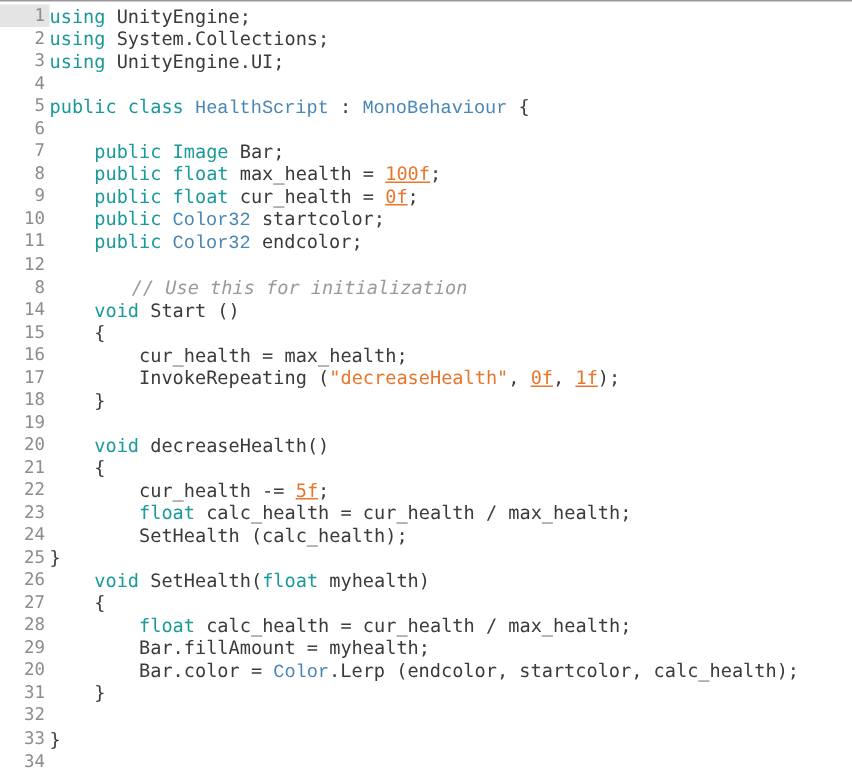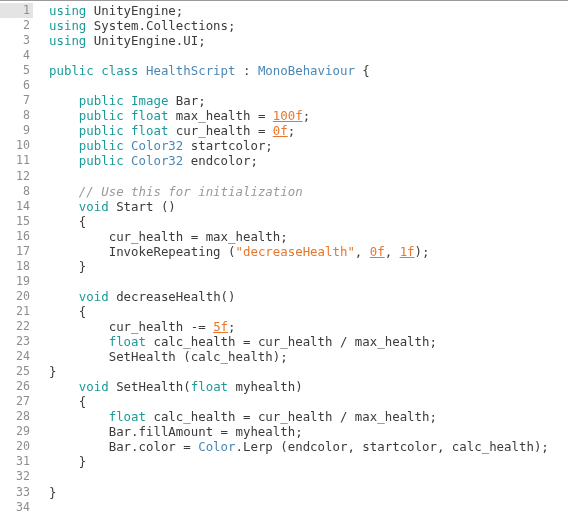--- a/index.html
+++ b/index.html
@@ -44,31 +44,31 @@
     line-height: 15.05px;
     font-family: "DejaVu Sans Mono", monospace;
     letter-spacing: 0px;
     user-select: none;
   }
   .line.active .gutter {
     background: #e4e4e4;
   }
   .content {
     flex: 1 1 auto;
-    padding-left: 16px;
+    padding-left: 0;
     color: #3b3b3b;
     font-family: "DejaVu Sans Mono", monospace;
     white-space: pre;
   }
   
   .tok-kw   { color: #1a9a9a; }
-  .tok-type { color: #4a87b5; }
+  .tok-type { color: #4a87b5; font-family: Liberation Mono, monospace; }
   .tok-num  { color: #e8762c; text-decoration: underline; }
   .tok-str  { color: #e8762c; }
-  .tok-com  { color: #9a9a9a; font-style: italic; }
+  .tok-com  { color: #9a9a9a; font-style: italic; margin-left: 25px; }
   .tok-txt  { color: #3b3b3b; }
 </style>
 </head>
 <body>
 
 <div id="editor">
   <div class="code-lines">
       <div class="line active"><div class="gutter">1</div><div class="content"><span class="tok-kw">using </span><span class="tok-txt">UnityEngine;</span></div></div>
       <div class="line"><div class="gutter">2</div><div class="content"><span class="tok-kw">using </span><span class="tok-txt">System.Collections;</span></div></div>
       <div class="line"><div class="gutter">3</div><div class="content"><span class="tok-kw">using </span><span class="tok-txt">UnityEngine.UI;</span></div></div>

